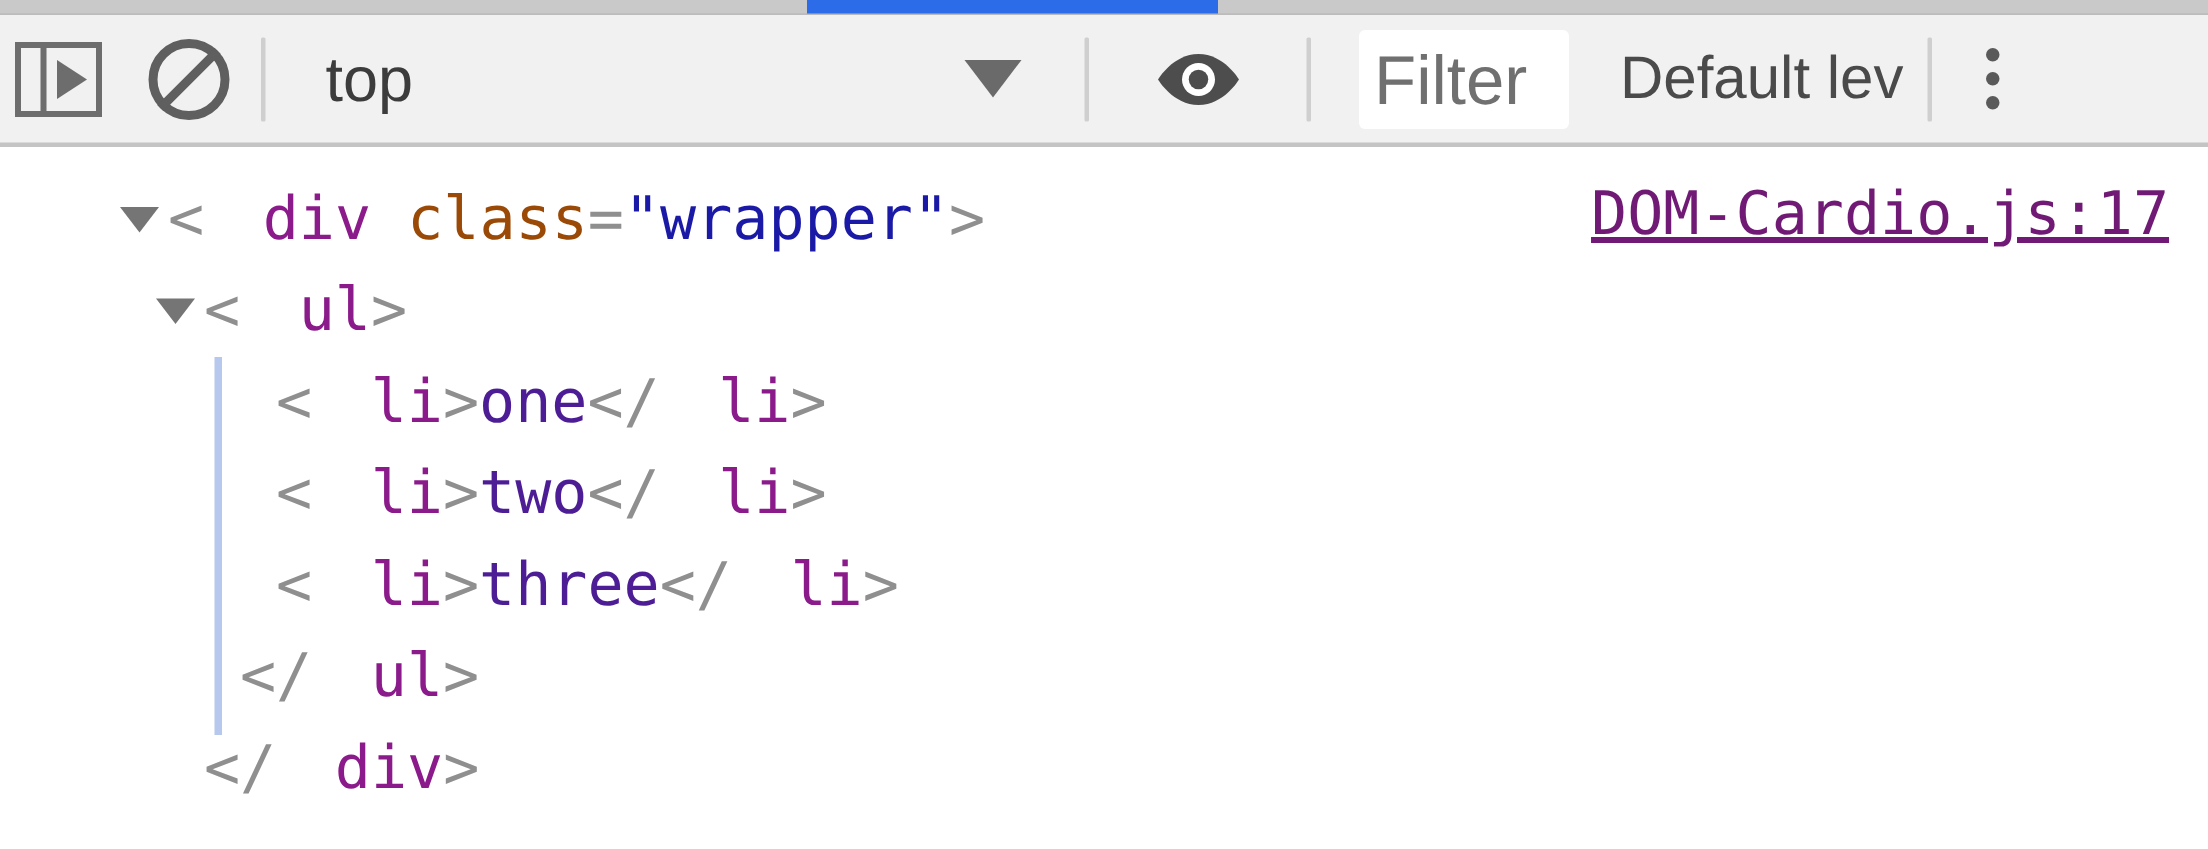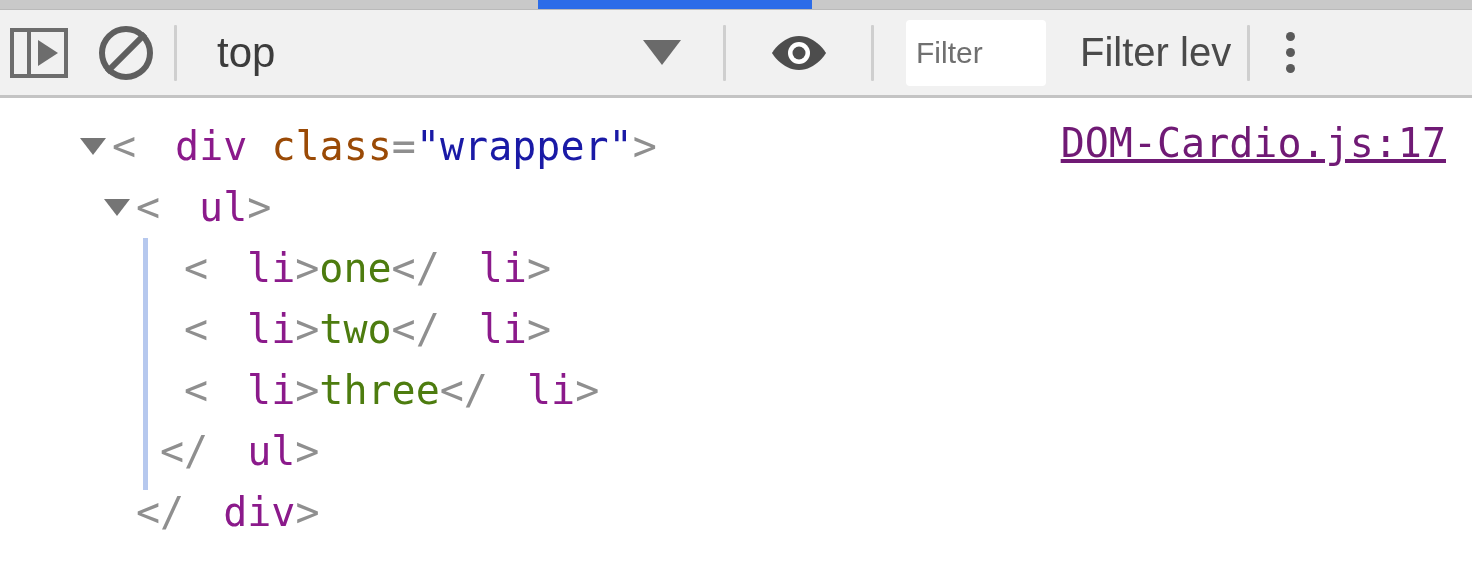--- a/index.html
+++ b/index.html
@@ -156,21 +156,21 @@
 
   
   .filter-input {
     flex: 0 0 auto;
     width: 140px;
     height: 66px;
     background: #ffffff;
     border: none;
     border-radius: 4px;
     outline: none;
-    font-size: 30px;
+    font-size: 46px;
     color: #5c5c5c;
     font-family: "Liberation Sans", sans-serif;
     padding: 0 10px;
     box-sizing: border-box;
   }
   .filter-input::placeholder {
     color: #707070;
     opacity: 1;
   }
 
@@ -261,21 +261,21 @@
     width: 5px;
     height: 252px;
     background: #b6c8ee;
   }
 
   
   .punct     { color: #8f8f8f; }
   .tagname   { color: #8b1a8b; margin-left: 39px; }
   .attrname  { color: #9a4a06; }
   .attrvalue { color: #1a1aa6; }
-  .textnode  { color: #4d7c0f; }
+  .textnode  { color: #4c1d95; }
 
   
   .source-link {
     position: absolute;
     right: 26px;
     top: 22px;
     font-family: "DejaVu Sans Mono", "Liberation Mono", monospace;
     font-size: 40px;
     color: #701a75;
     text-decoration: underline;
@@ -324,21 +324,21 @@
 
   <div class="sep"></div>
 
   <div style="width:32px;flex:0 0 auto;"></div>
 
   <input class="filter-input" type="text" placeholder="Filter" style="">
 
   <div style="width:34px;flex:0 0 auto;"></div>
 
   <div class="level-selector">
-    <span class="level-label">Filter lev</span>
+    <span class="level-label">Default lev</span>
   </div>
 
   <div style="width:16px;flex:0 0 auto;"></div>
 
   <div class="sep"></div>
 
   <div style="width:30px;flex:0 0 auto;"></div>
 
   <div class="tb-icon-btn" style="width:22px;">
     <span class="icon-kebab">

